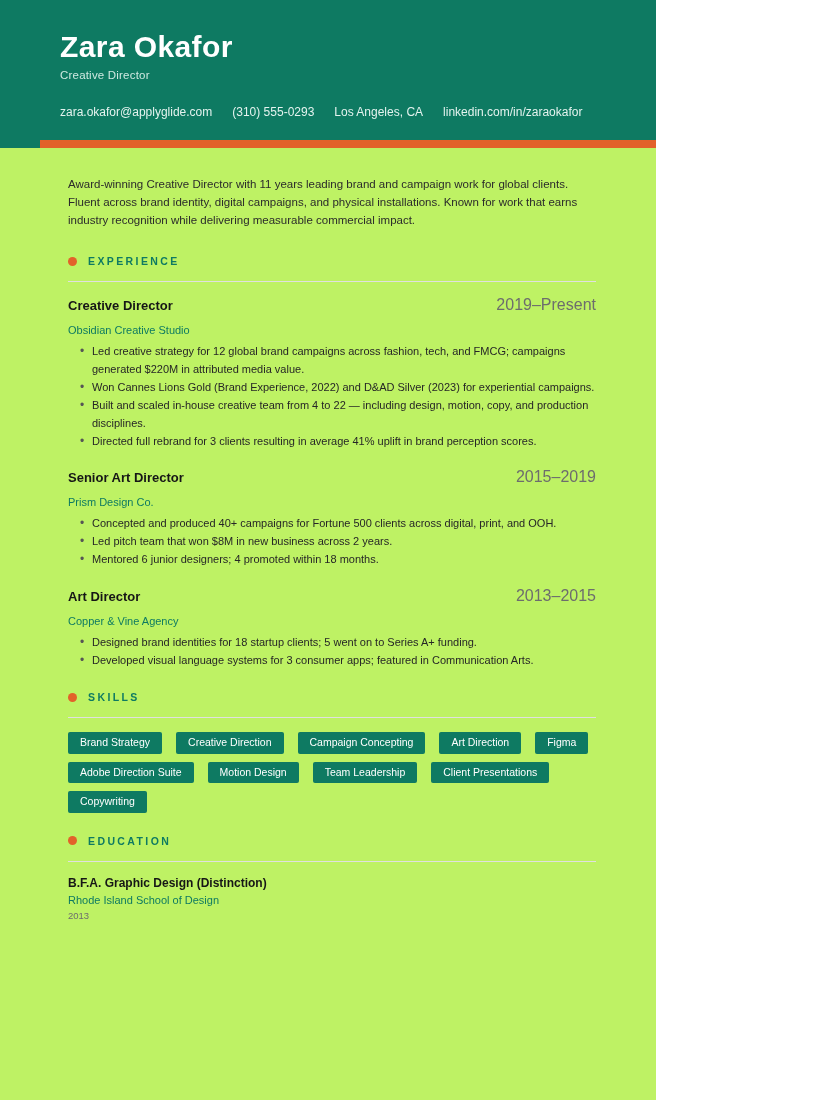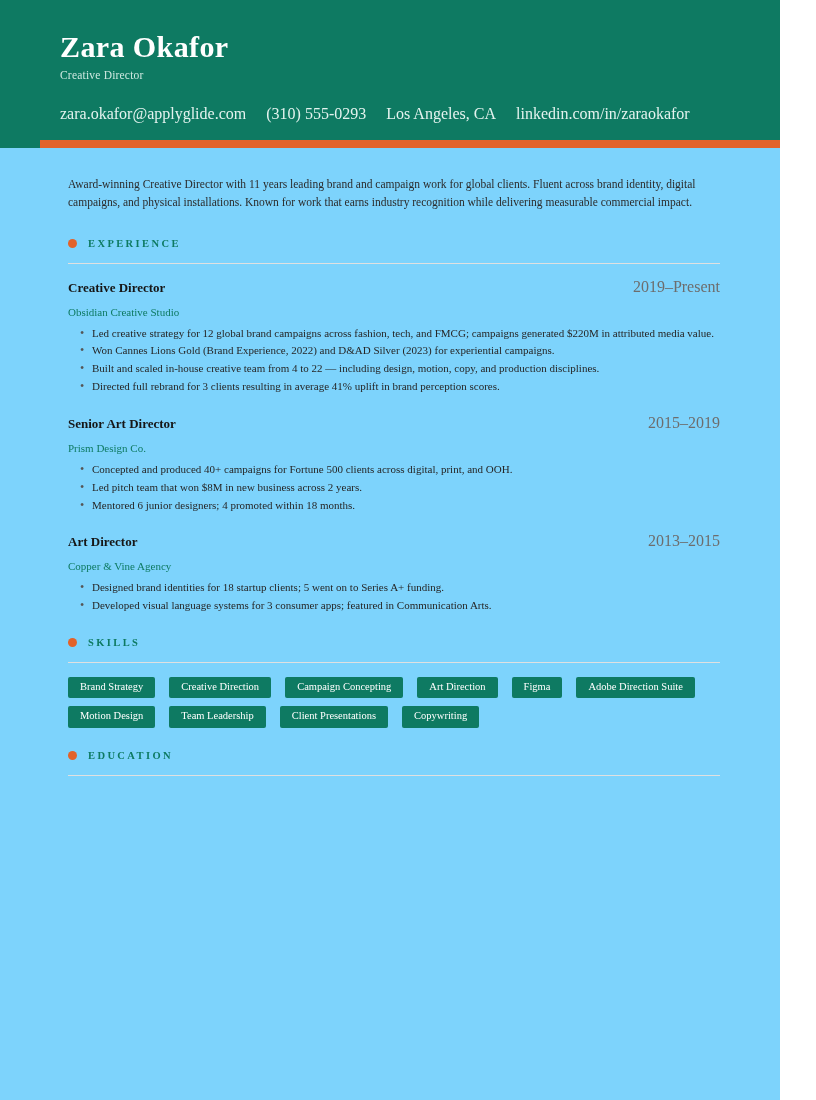--- a/index.html
+++ b/index.html
@@ -9,25 +9,24 @@
     background: #ffffff;
   }
   body {
     width: 816px;
     min-height: 1100px;
     font-family: "Liberation Sans", sans-serif;
     color: #1c1c1c;
     font-size: 13px;
   }
   .page {
-    width: 780px;
+    width: 656px;
     min-height: 1100px;
     position: relative;
-    background: #7dd3fc;
-    font-family: Liberation Serif, serif;
+    background: #bef264;
   }
 
   
   .header {
     background: #0e7a62;
     color: #ffffff;
     padding: 30px 60px 26px 60px;
     height: 140px;
     position: relative;
   }
@@ -42,21 +41,21 @@
   .role {
     font-size: 11.5px;
     color: #cfe9e1;
     margin: 0 0 24px 0;
     letter-spacing: 0.2px;
   }
   .contact-row {
     display: flex;
     align-items: center;
     gap: 20px;
-    font-size: 16px;
+    font-size: 12px;
     color: #e4f3ef;
   }
   .contact-item {
     white-space: nowrap;
   }
 
   
   .accent-bar {
     display: flex;
     width: 100%;
@@ -279,16 +278,21 @@
         <span class="chip">Copywriting</span>
       </div>
     </div>
 
     <div class="section">
       <div class="section-head">
         <span class="dot"></span>
         <span class="section-title">EDUCATION</span>
       </div>
       <hr class="section-rule">
+      <div style="margin-top:14px;">
+        <div class="edu-degree">B.F.A. Graphic Design (Distinction)</div>
+        <div class="edu-school">Rhode Island School of Design</div>
+        <div class="edu-year">2013</div>
+      </div>
     </div>
 
   </div>
 </div>
 
 </body></html>

